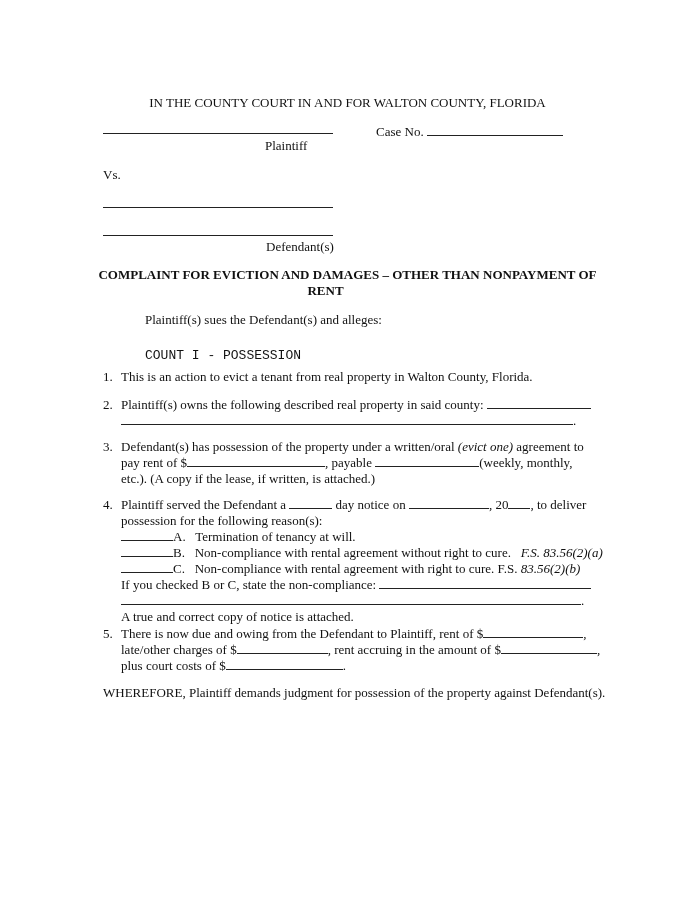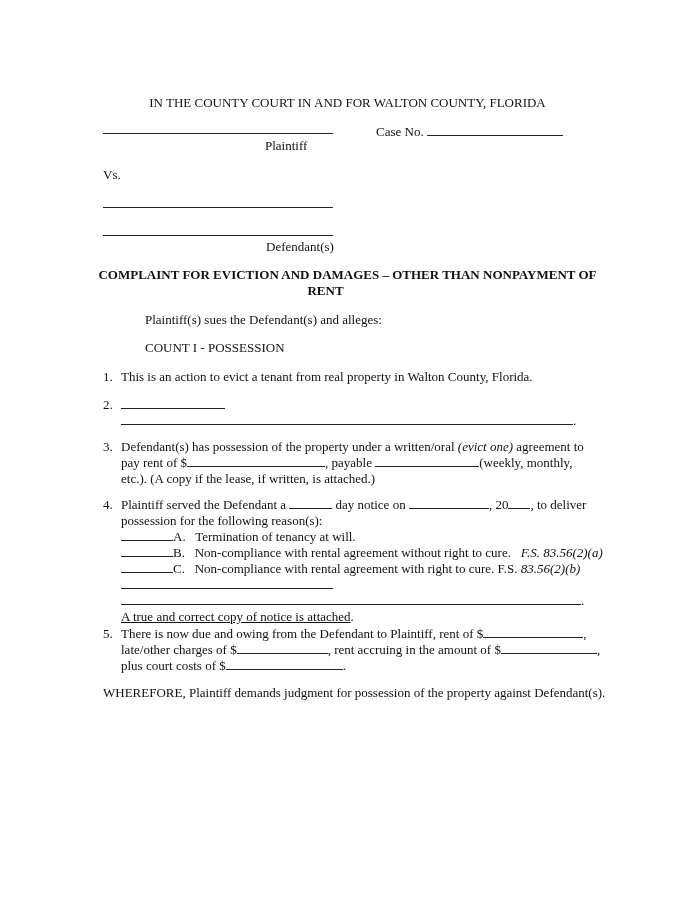--- a/index.html
+++ b/index.html
@@ -6,21 +6,21 @@
   body {
     width: 695px; height: 900px; position: relative; overflow: hidden;
     font-family: "Liberation Serif", "DejaVu Serif", serif;
     font-size: 13px; color: #111111; line-height: 16px;
   }
   .abs { position: absolute; white-space: nowrap; }
   .blank { display: inline-block; border-bottom: 1px solid #222; height: 11px; vertical-align: baseline; }
   .hr-line { position: absolute; height: 0; border-top: 1px solid #222; }
   .bold { font-weight: bold; }
   .ital { font-style: italic; }
-  .ul { text-decoration: underline; }
+  .ul { }
   .num { position: absolute; left: 103px; }
   .para { position: absolute; left: 121px; white-space: nowrap; }
 </style>
 </head>
 <body>
 
 <div class="abs" style="left:0; width:695px; top:95px; text-align:center;">IN THE COUNTY COURT IN AND FOR WALTON COUNTY, FLORIDA</div>
 
 <div class="hr-line" style="left:103px; width:230px; top:133px;"></div>
 <div class="abs" style="left:265px; top:138px;">Plaintiff</div>
@@ -33,27 +33,28 @@
 <div class="abs" style="left:103px; top:167px;">Vs.</div>
 
 <div class="hr-line" style="left:103px; width:230px; top:207px;"></div>
 <div class="hr-line" style="left:103px; width:230px; top:235px;"></div>
 <div class="abs" style="left:266px; top:239px;">Defendant(s)</div>
 
 <div class="abs bold" style="left:0; width:695px; top:267px; text-align:center;">COMPLAINT FOR EVICTION AND DAMAGES – OTHER THAN NONPAYMENT OF</div>
 <div class="abs bold" style="left:0; width:651px; top:283px; text-align:center;">RENT</div>
 
 <div class="abs" style="left:145px; top:312px;">Plaintiff(s) sues the Defendant(s) and alleges:</div>
-<div class="abs" style="left:145px; top:340px;">COUNT I - POSSESSION</div>
+<div class="abs" style="left:145px; top:348px;font-family:Liberation Mono, monospace;">COUNT I - POSSESSION</div>
 
 <span class="num" style="top:369px;">1.</span>
 <span class="para" style="top:369px;">This is an action to evict a tenant from real property in Walton County, Florida.</span>
 
 <span class="num" style="top:397px;">2.</span>
 <div class="para" style="top:397px;">
+  <span>Plaintiff(s) owns the following described real property in said county:</span>
   <span class="blank" style="width:104px;"></span>
 </div>
 <div class="para" style="top:413px;">
   <span class="blank" style="width:452px;"></span><span>.</span>
 </div>
 
 <span class="num" style="top:439px;">3.</span>
 <div class="para" style="top:439px;">
   <span>Defendant(s) has possession of the property under a written/oral</span>
   <span class="ital">(evict one)</span>
@@ -82,20 +83,21 @@
   <span class="blank" style="width:52px;"></span><span>B.</span>&nbsp;&nbsp;
   <span>Non-compliance with rental agreement without right to cure.</span>&nbsp;&nbsp;
   <span class="ital">F.S.  83.56(2)(a)</span>
 </div>
 <div class="para" style="top:561px;">
   <span class="blank" style="width:52px;"></span><span>C.</span>&nbsp;&nbsp;
   <span>Non-compliance with rental agreement with right to cure. F.S.</span>
   <span class="ital">83.56(2)(b)</span>
 </div>
 <div class="para" style="top:577px;">
+  <span>If you checked B or C, state the non-compliance:</span>
   <span class="blank" style="width:212px;"></span>
 </div>
 <div class="para" style="top:593px;">
   <span class="blank" style="width:460px;"></span><span>.</span>
 </div>
 <div class="para" style="top:609px;">
   <span class="ul">A true and correct copy of notice is attached</span><span>.</span>
 </div>
 
 <span class="num" style="top:626px;">5.</span>

